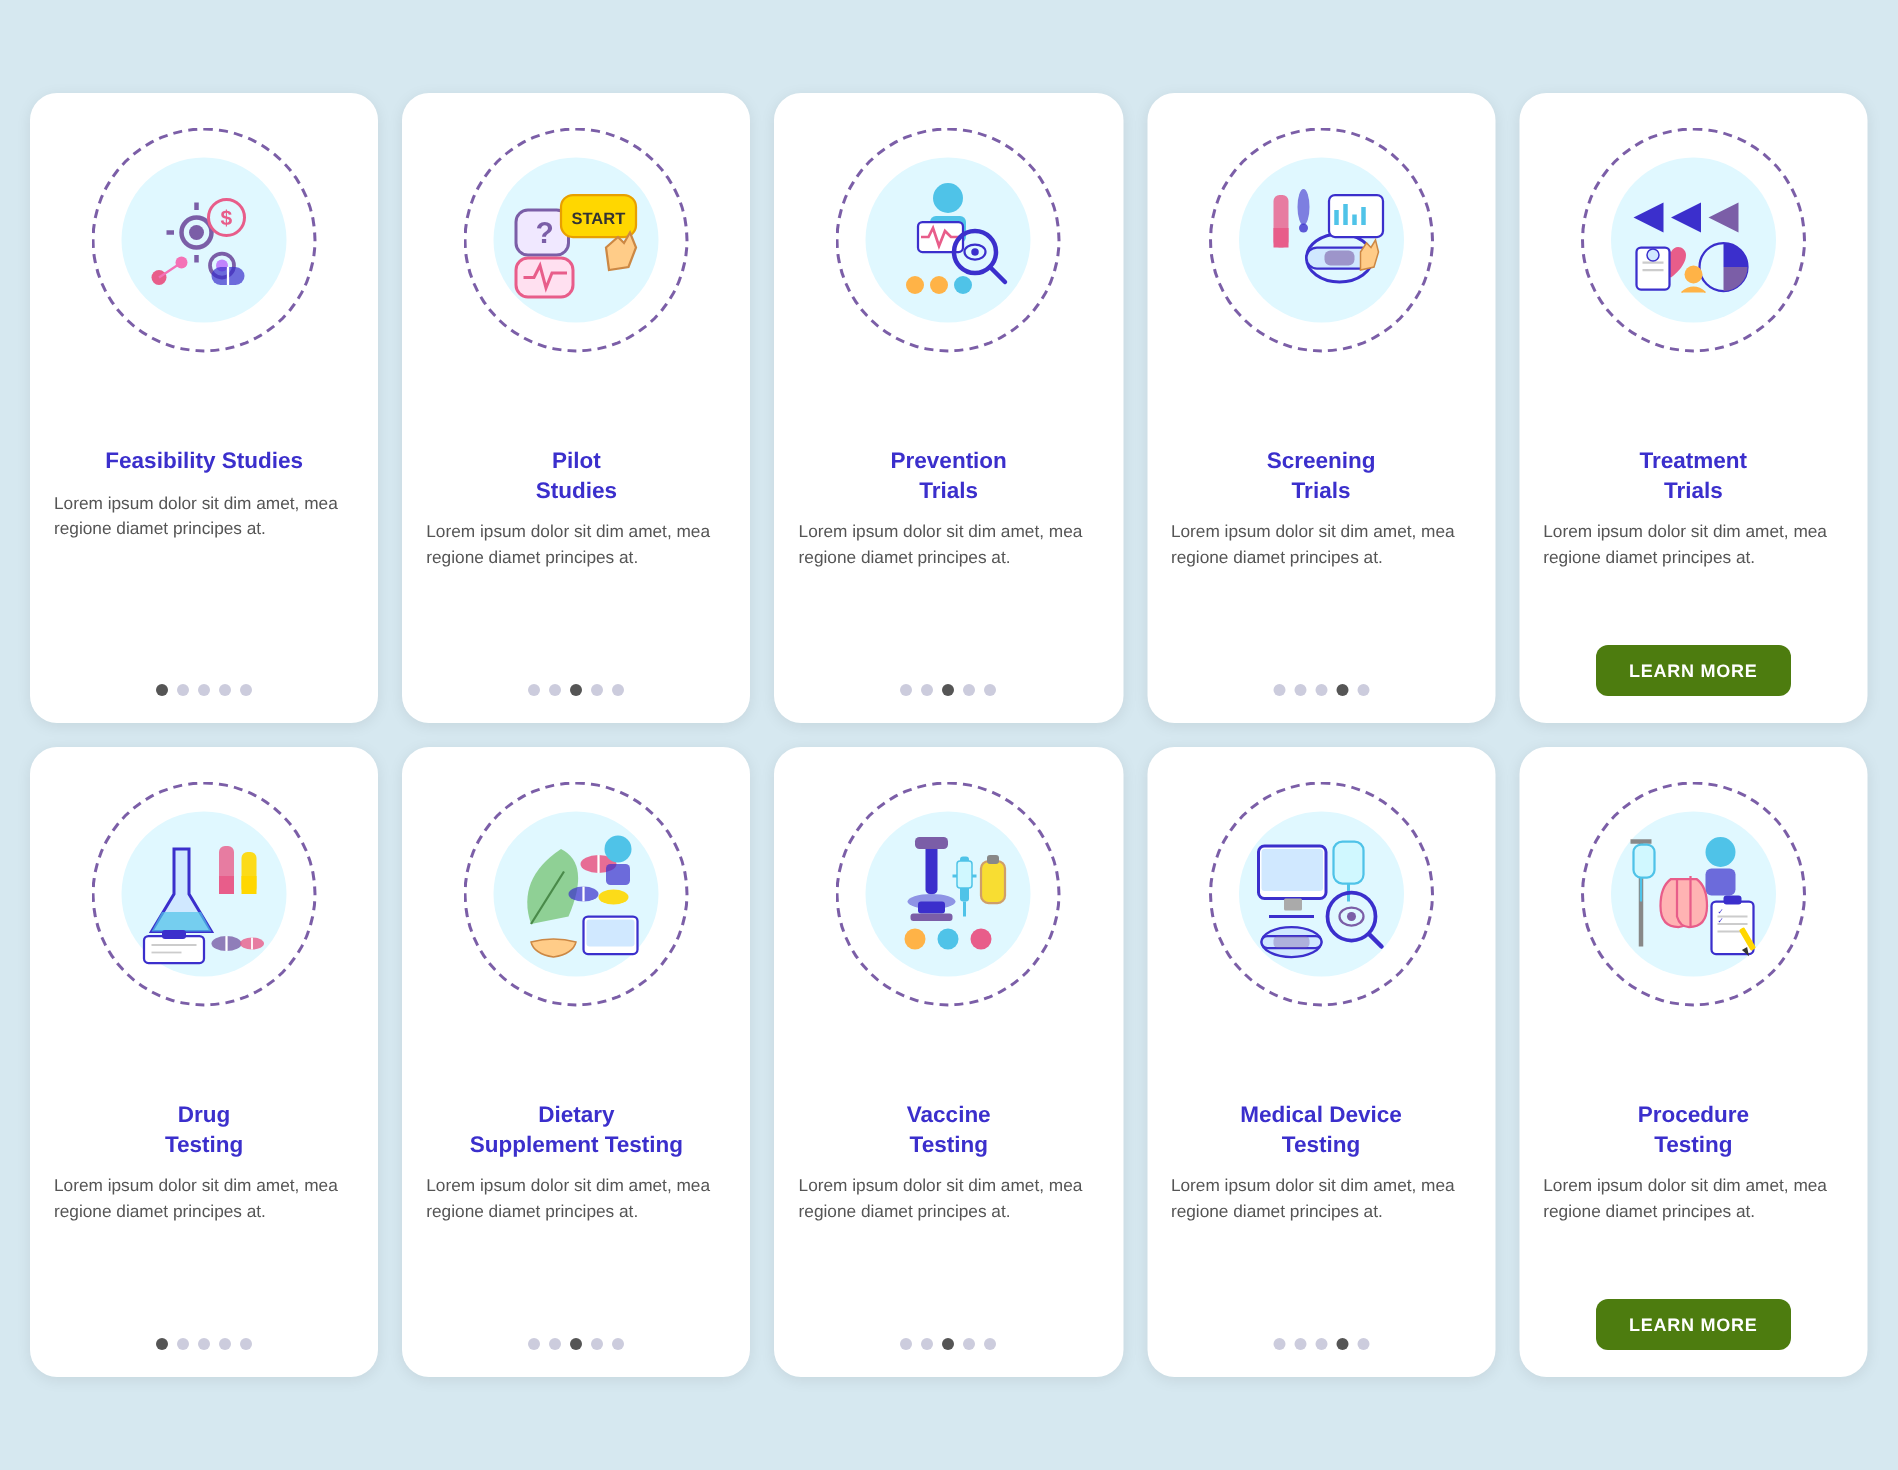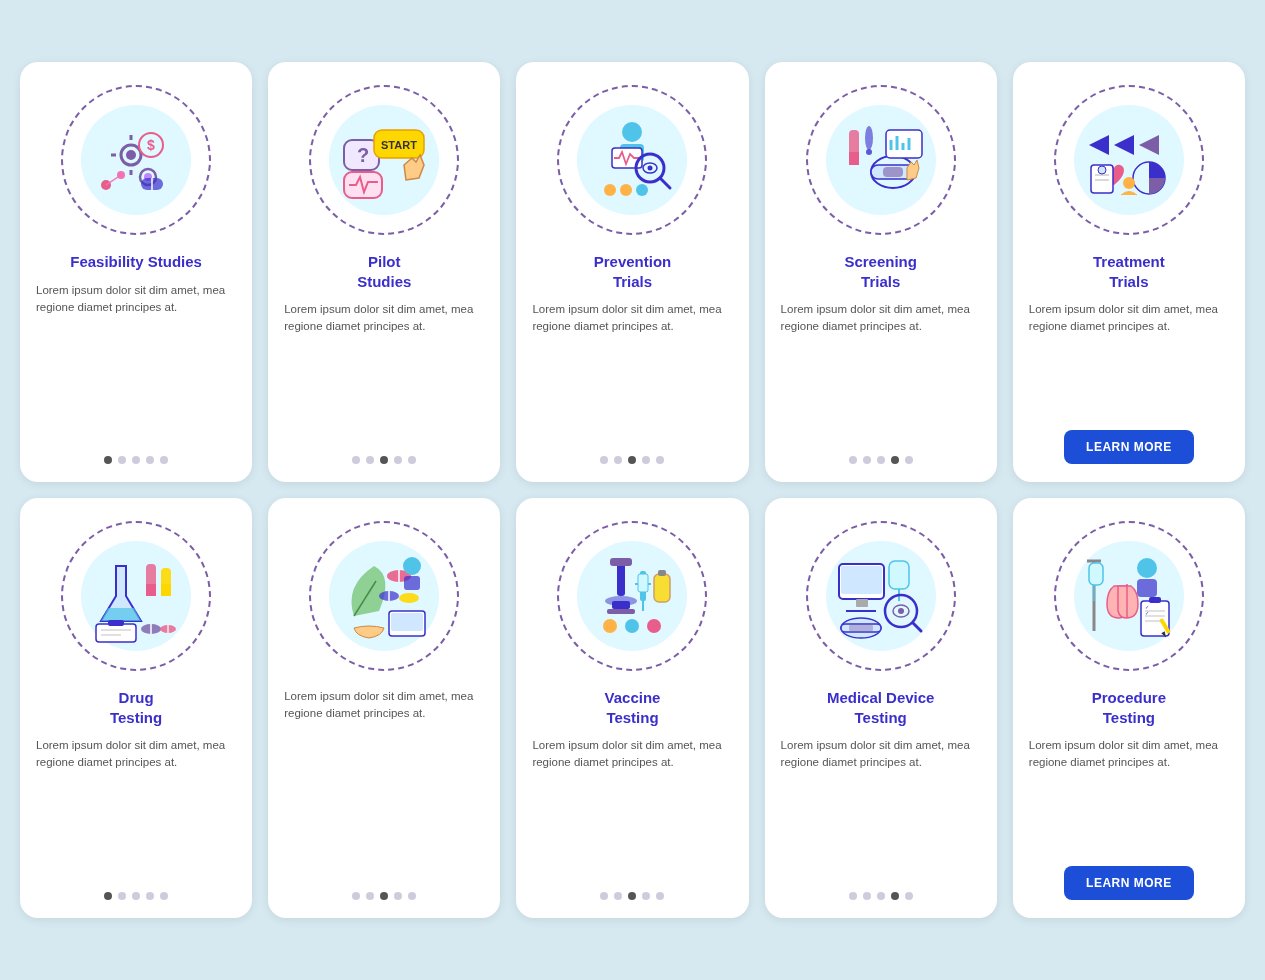--- a/index.html
+++ b/index.html
@@ -65,20 +65,21 @@
       width: 100px;
       height: 100px;
     }
     .card-title {
       font-size: 15px;
       font-weight: 800;
       color: #3b2fcc;
       text-align: center;
       margin-bottom: 10px;
       line-height: 1.3;
+      margin-top: 46px;
     }
     .card-desc {
       font-size: 11.5px;
       color: #555;
       line-height: 1.5;
       flex: 1;
     }
     .dots {
       display: flex;
       gap: 6px;
@@ -89,21 +90,21 @@
       width: 8px;
       height: 8px;
       border-radius: 50%;
       background: #ccd;
     }
     .dot.active {
       background: #555;
     }
     .learn-btn {
       margin-top: 14px;
-      background: #1d4ed8;
+      background: #4d7c0f;
       color: #fff;
       border: none;
       border-radius: 8px;
       padding: 10px 22px;
       font-size: 12px;
       font-weight: 700;
       cursor: pointer;
       letter-spacing: 0.5px;
     }
     
@@ -339,20 +340,21 @@
 
         <circle cx="78" cy="20" r="9" fill="#4fc3e8"></circle>
         <rect x="70" y="30" width="16" height="14" rx="3" fill="#3b2fcc" opacity="0.7"></rect>
 
         <rect x="55" y="65" width="36" height="25" rx="3" fill="#fff" stroke="#3b2fcc" stroke-width="1.5"></rect>
         <rect x="57" y="67" width="32" height="18" rx="2" fill="#d0e8ff"></rect>
 
         <path d="M20,82 Q35,78 50,82 Q48,90 35,92 Q22,90 20,82 Z" fill="#ffcc88" stroke="#cc8844" stroke-width="1"></path>
       </svg>
     </div>
+    <div class="card-title">Dietary<br>Supplement Testing</div>
     <div class="card-desc">Lorem ipsum dolor sit dim amet, mea regione diamet principes at.</div>
     <div class="dots">
       <div class="dot"></div>
       <div class="dot"></div>
       <div class="dot active"></div>
       <div class="dot"></div>
       <div class="dot"></div>
     </div>
   </div>
 

